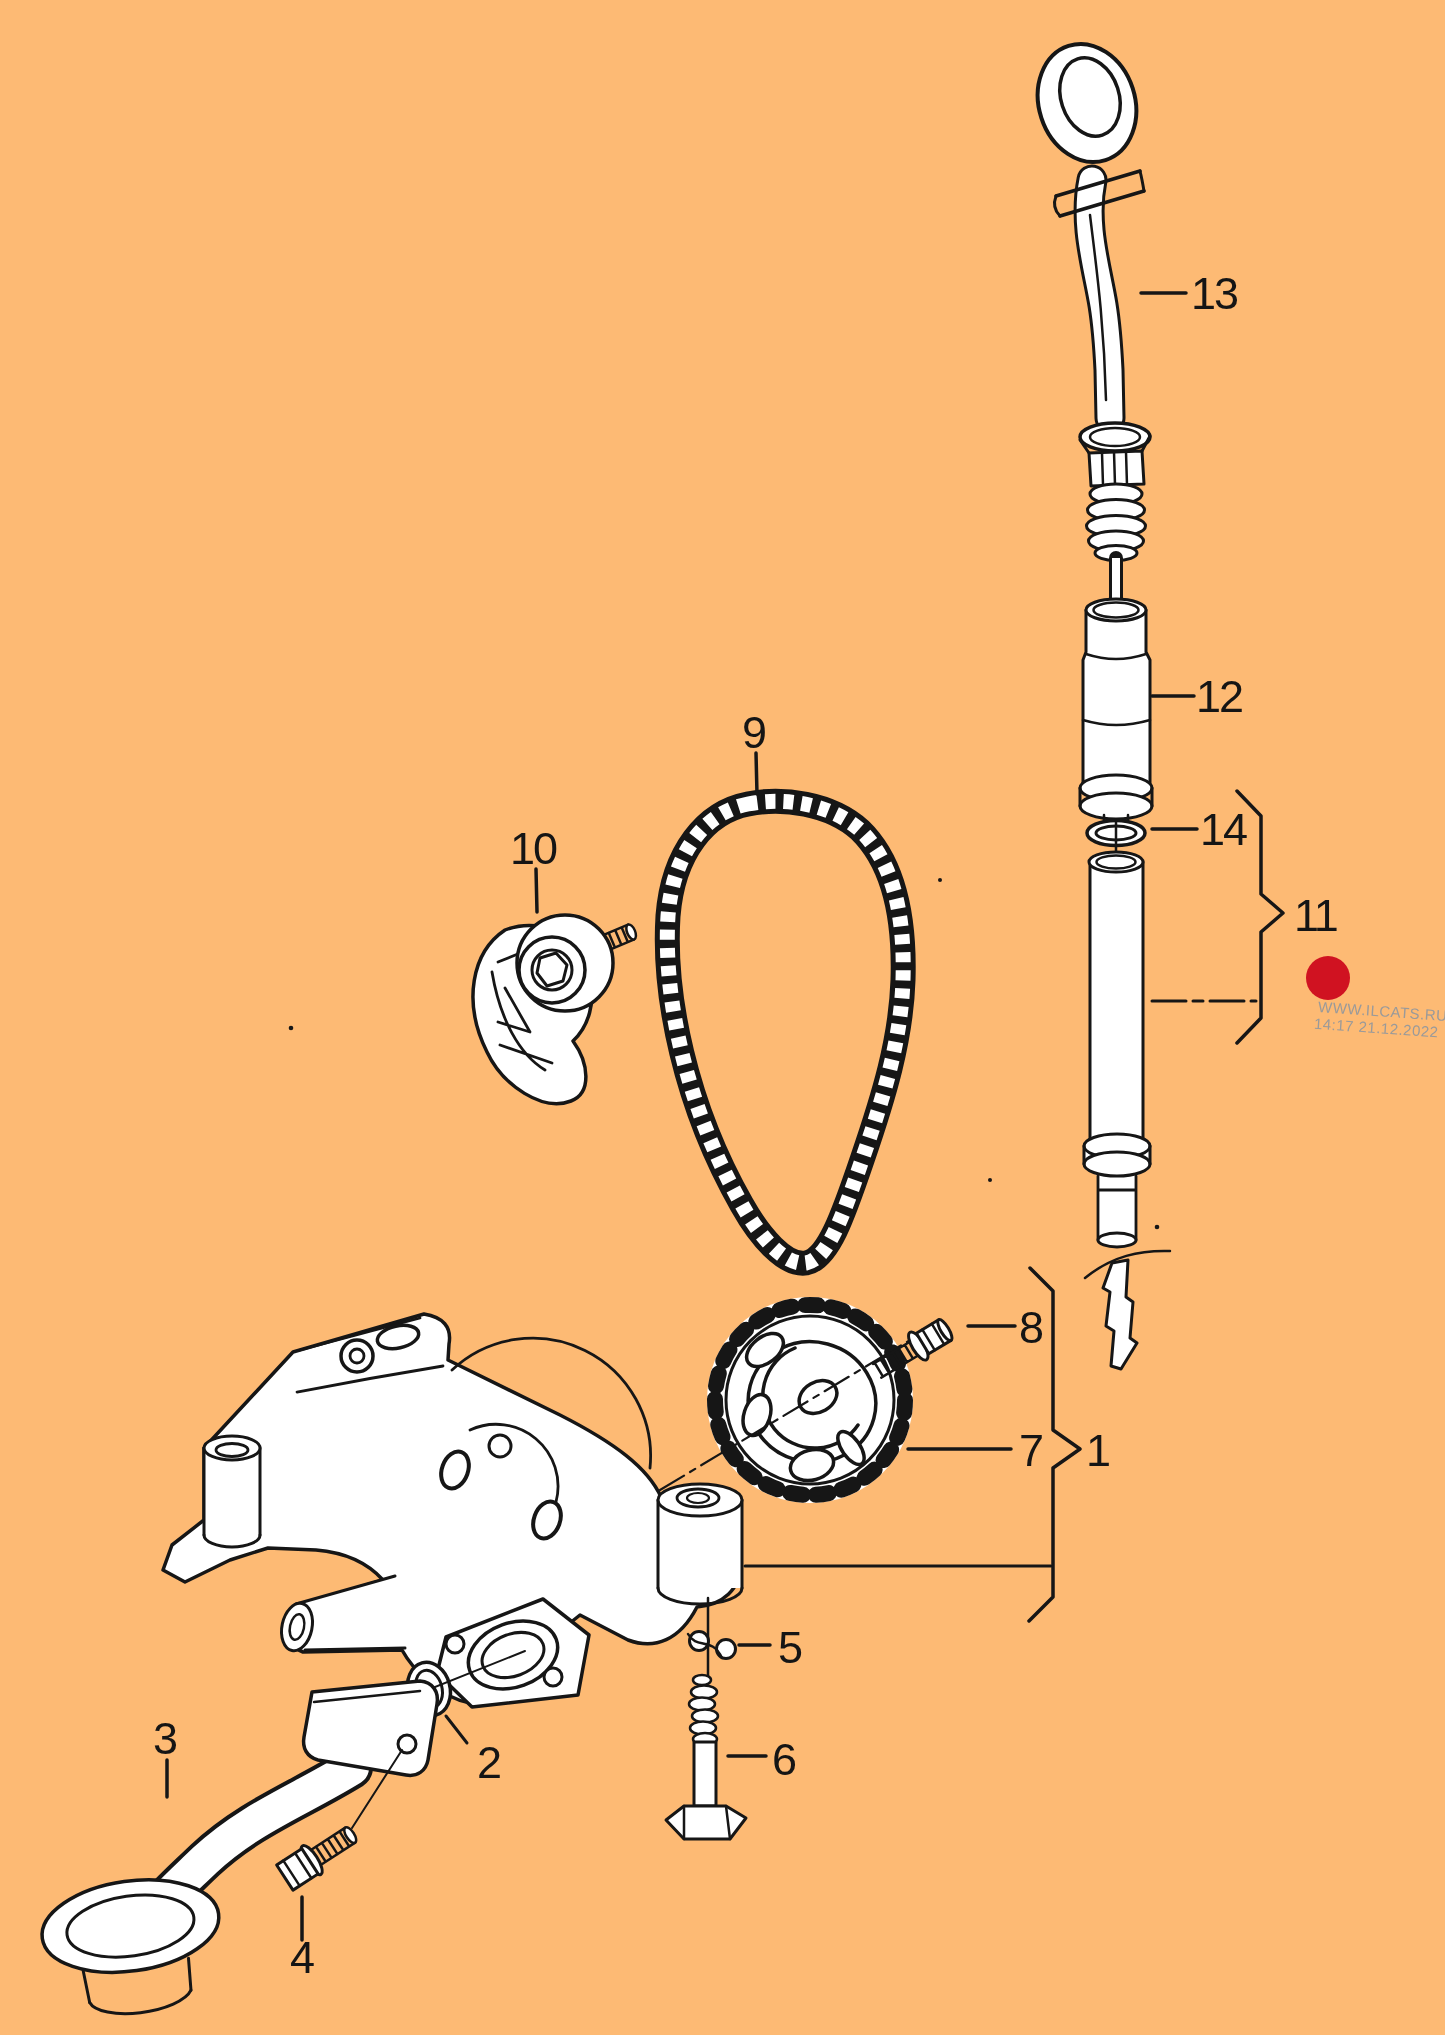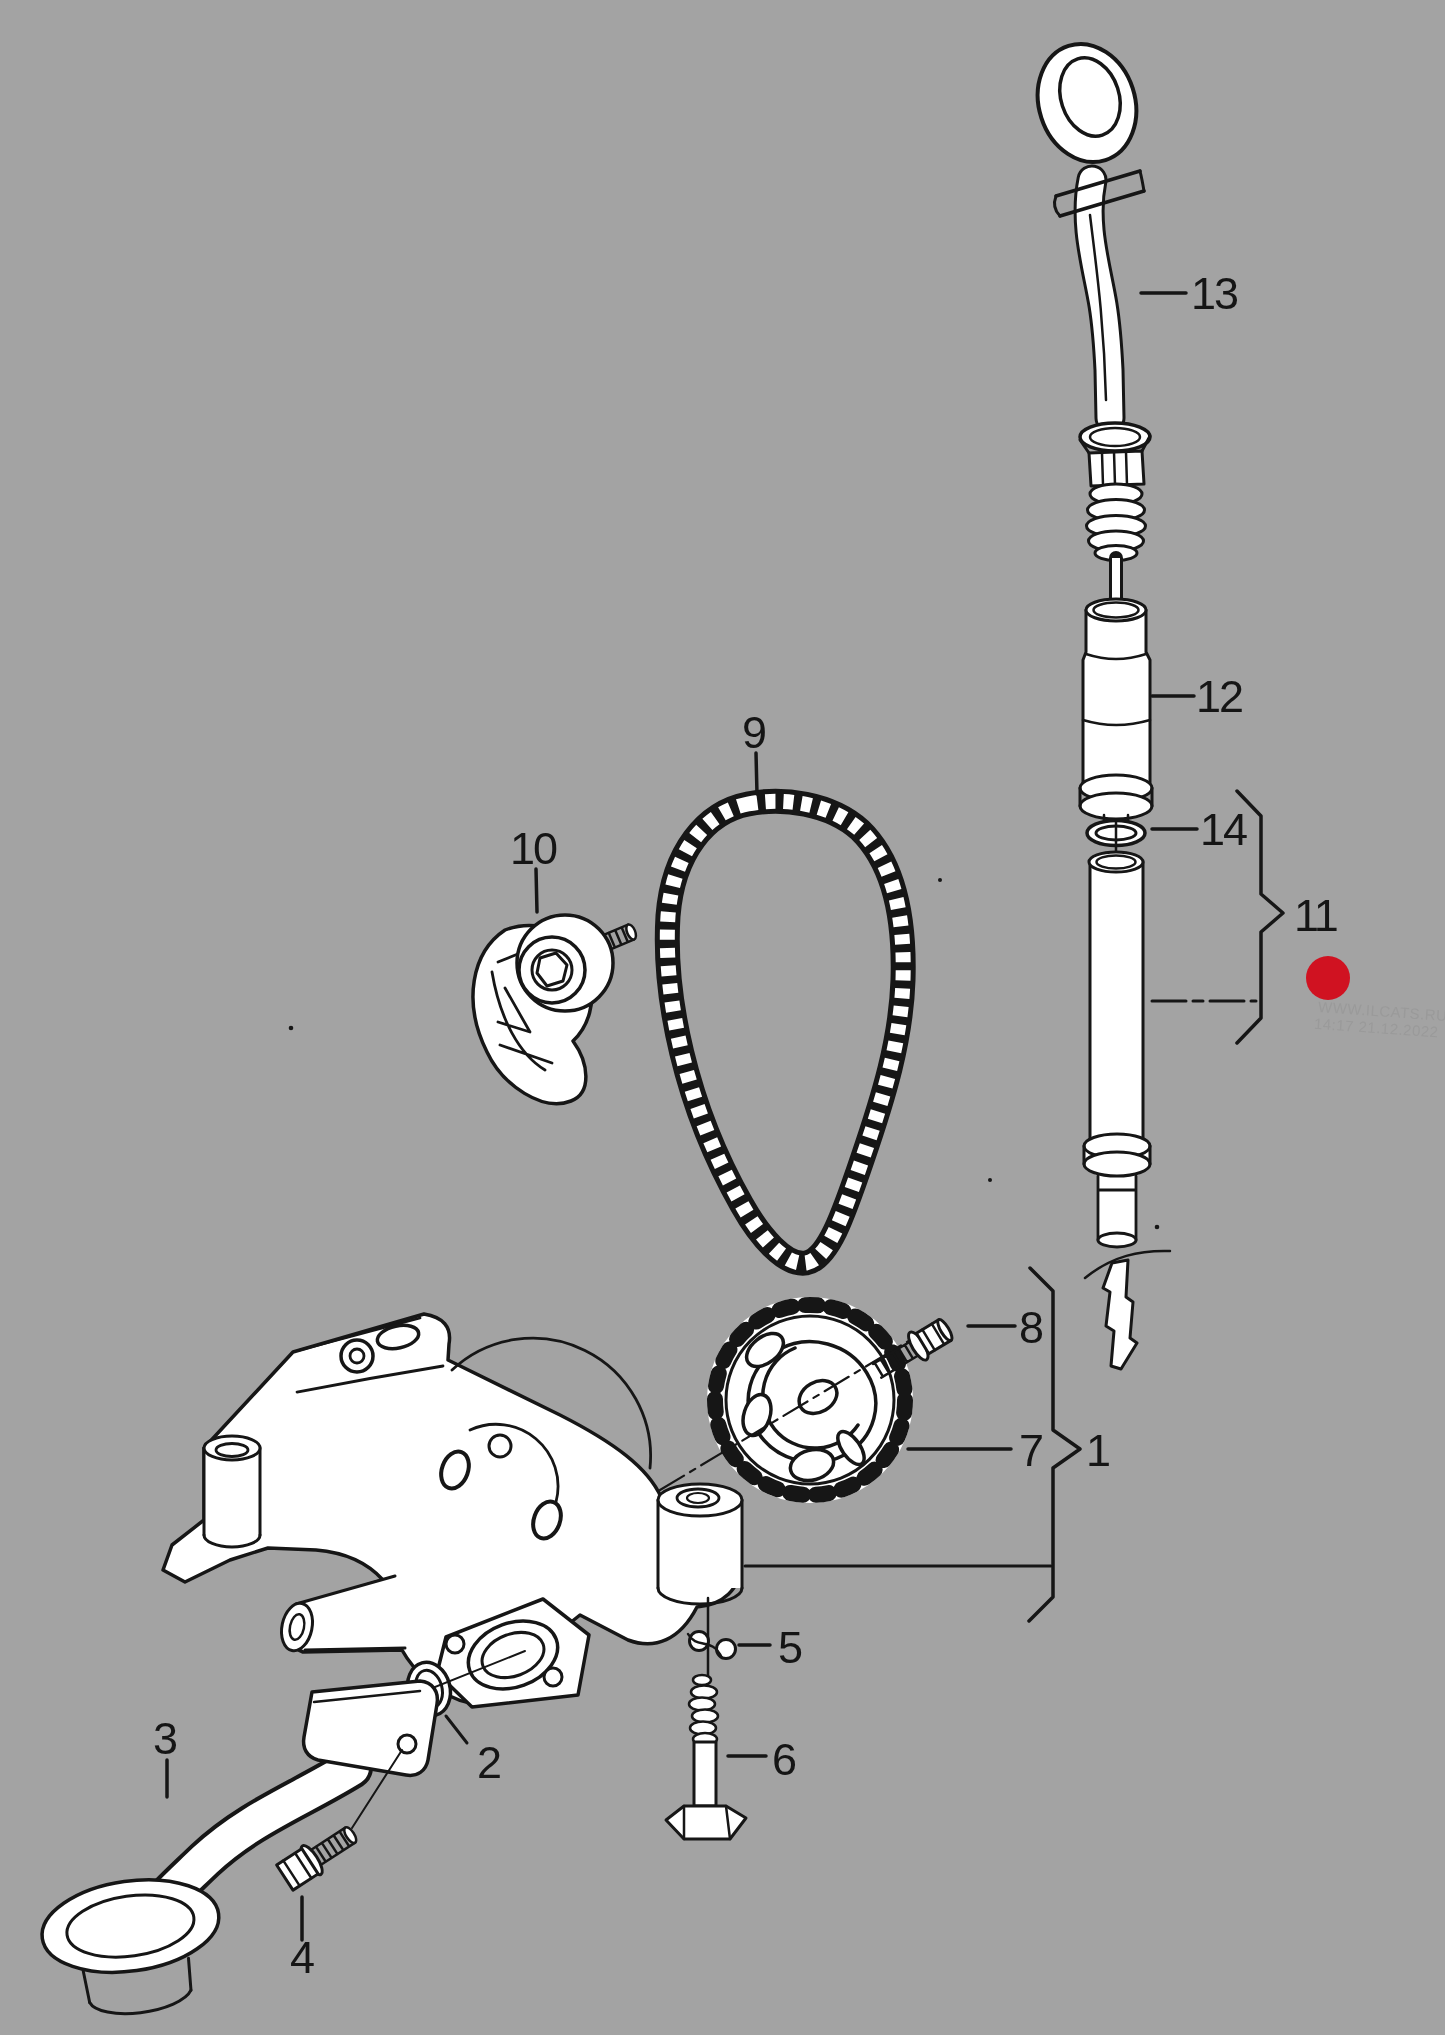--- a/index.html
+++ b/index.html
@@ -1,16 +1,16 @@
 <!DOCTYPE html>
 <html><head>
 <meta charset="utf-8">
 <style>
   html,body{margin:0;padding:0;background:#fff;}
-  .page{position:relative;width:1445px;height:2035px;background:#a3a3a3;overflow:hidden;
+  .page{position:relative;width:1445px;height:2035px;background:#fdba74;overflow:hidden;
         font-family:"Liberation Sans",sans-serif;}
   svg{position:absolute;left:0;top:0;}
   .ln{stroke:#161616;fill:none;stroke-linecap:round;stroke-linejoin:round;}
   .fw{stroke:#161616;fill:#ffffff;stroke-linejoin:round;}
   .callout{font-family:"Liberation Sans",sans-serif;font-size:45px;font-weight:500;
            letter-spacing:-2px;fill:#151515;}
   .wm{font-family:"Liberation Sans",sans-serif;font-size:15px;letter-spacing:0.5px;}
 </style>
 </head>
 <body>

